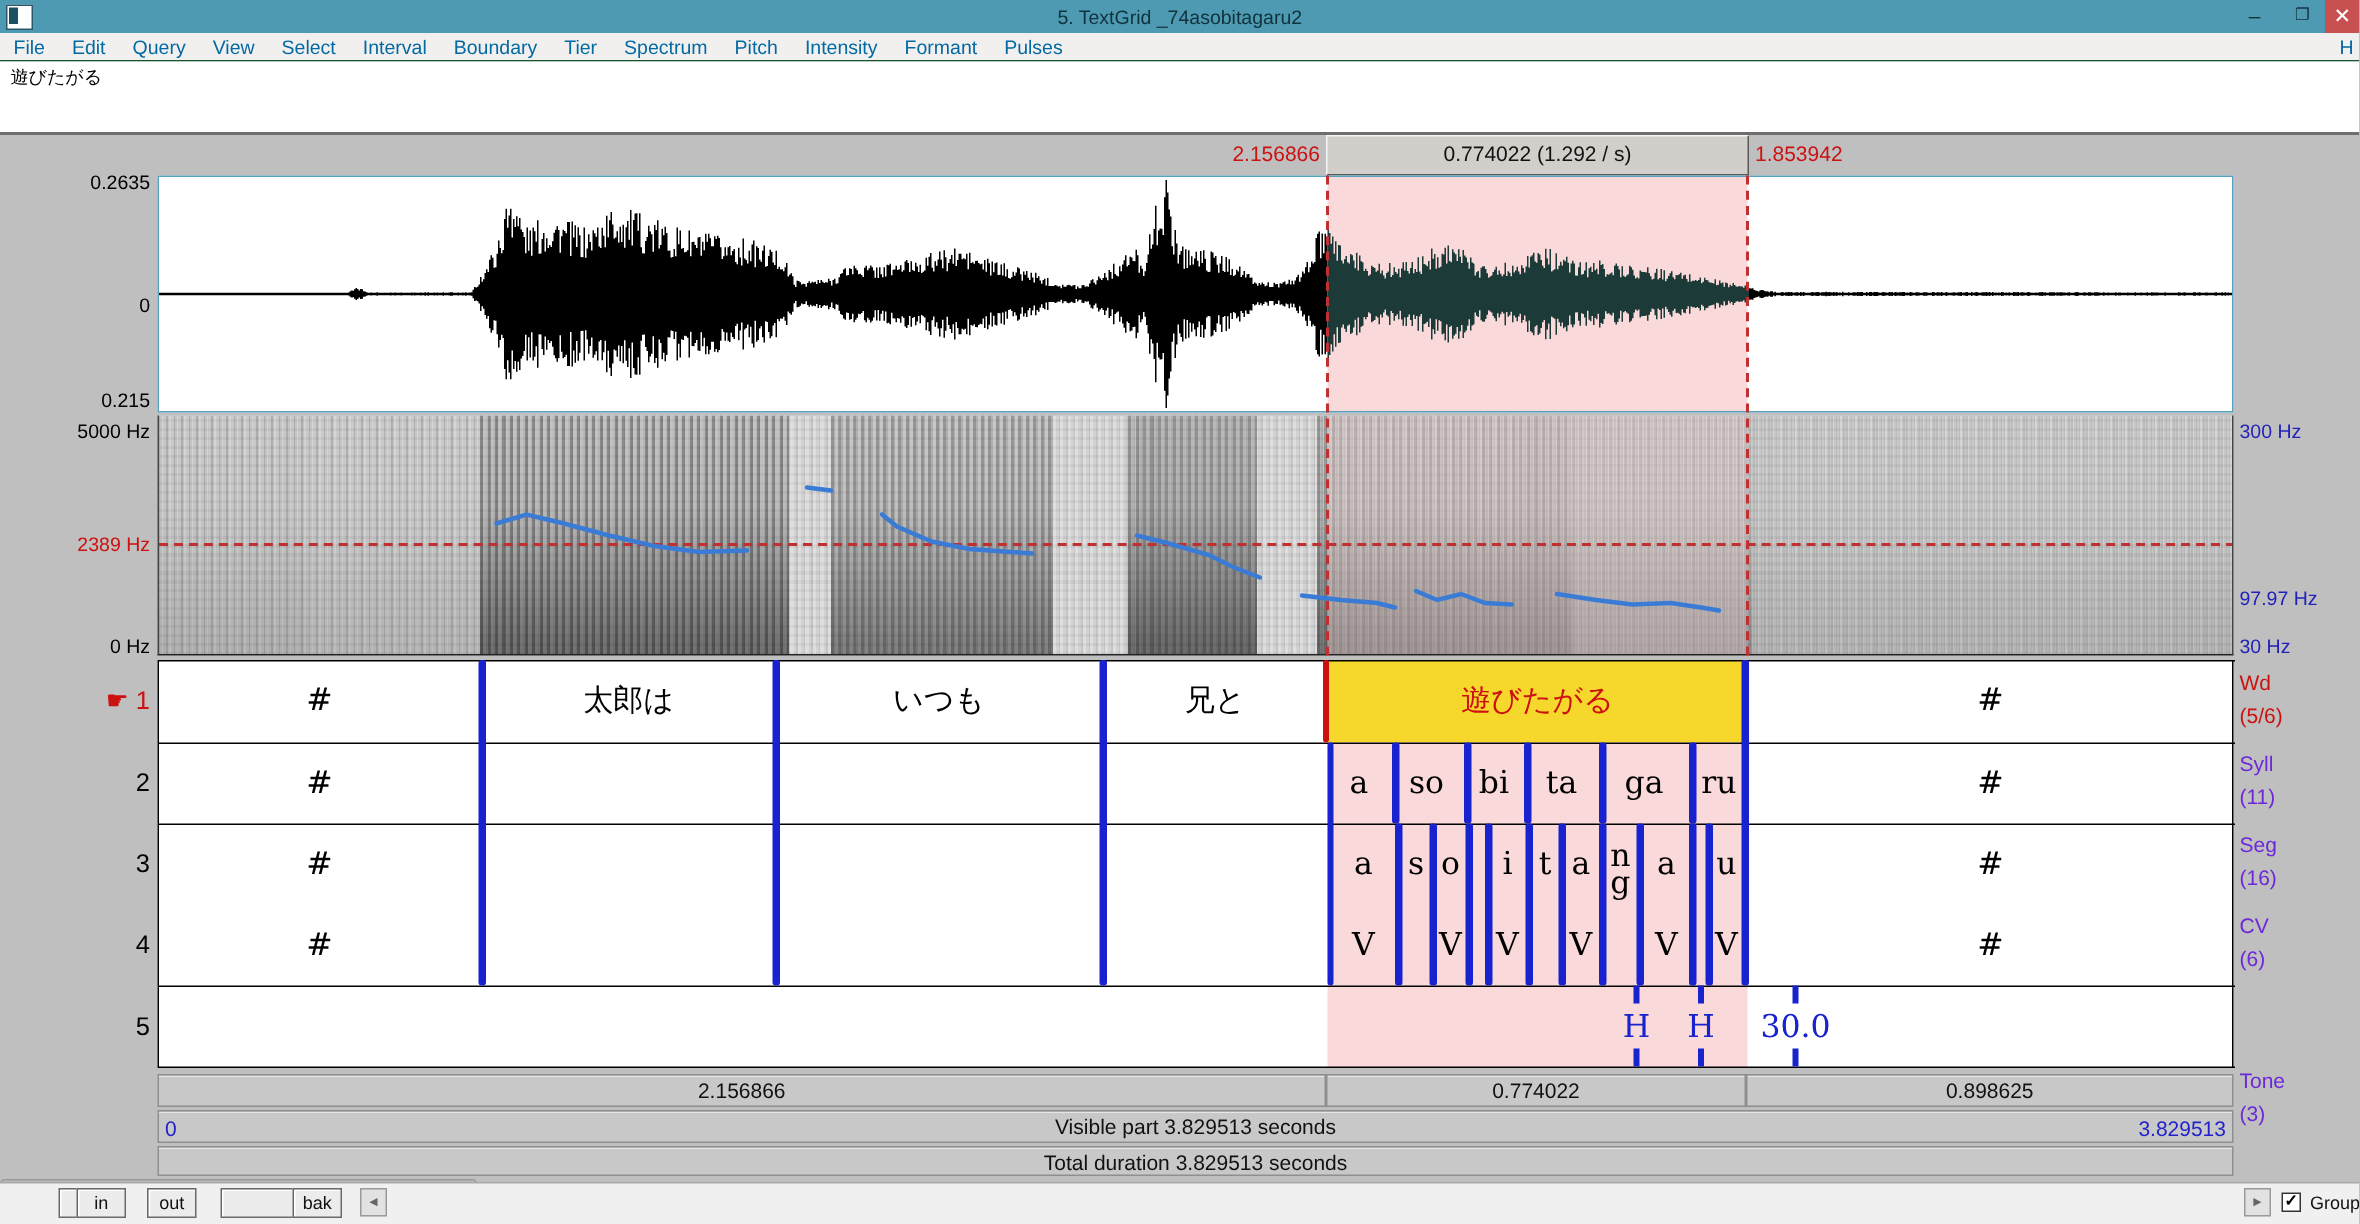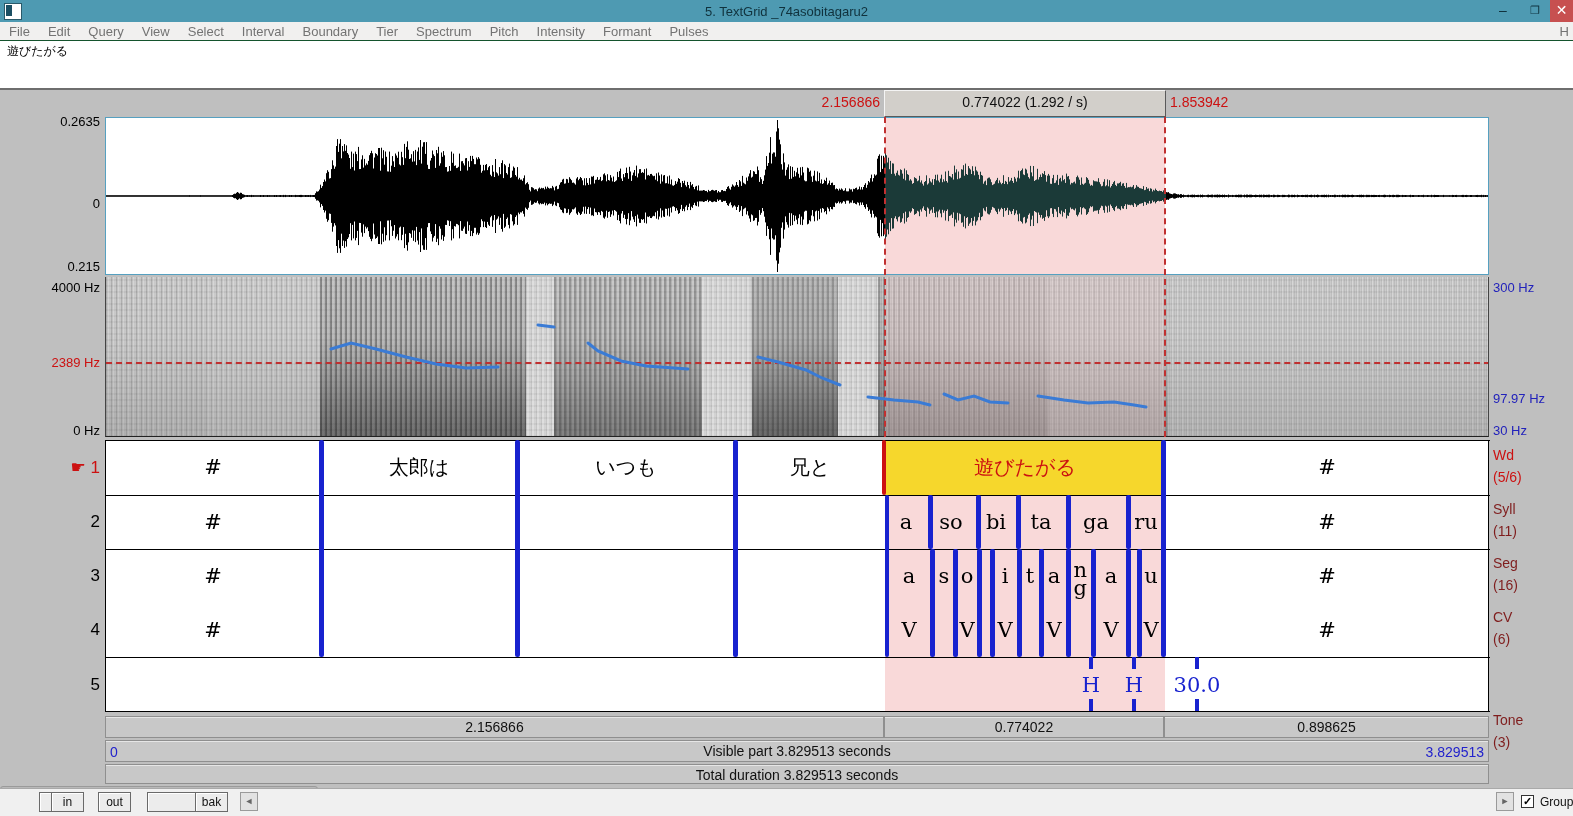--- a/index.html
+++ b/index.html
@@ -9,21 +9,21 @@
   
   #titlebar{left:0;top:0;width:1573px;height:22px;background:#4e9ab2;display:flex;align-items:center;}
   #app-icon{left:4px;top:3px;width:16px;height:15px;background:#fff;border:1px solid #2a5a6a;}
   #app-icon:before{content:"";position:absolute;left:1px;top:1px;width:6px;height:11px;background:#1b4f63;}
   #win-title{width:100%;text-align:center;font-size:13px;color:#10323d;}
   .win-btn{top:0;height:22px;text-align:center;color:#10323d;font-size:14px;line-height:20px;}
   #btn-min{left:1488px;width:30px;}
   #btn-restore{left:1520px;width:30px;font-size:11px;}
   #btn-close{left:1550px;width:23px;background:#c75050;color:#fff;}
   
-  #menubar{left:0;top:22px;width:1573px;height:18px;background:#f1f0ef;display:flex;align-items:center;font-size:13px;color:#737373;border-bottom:1px solid #14532d;}
+  #menubar{left:0;top:22px;width:1573px;height:18px;background:#f1f0ef;display:flex;align-items:center;font-size:13px;color:#0369a1;border-bottom:1px solid #14532d;}
   .menu-item{padding:0 9px;}
   #menu-right{margin-left:auto;padding-right:4px;}
   
   #textfield{left:0;top:41px;width:1573px;height:47px;background:#ffffff;border-bottom:2px solid #6e6e6e;font-size:12px;color:#000;}
   #textfield span{position:absolute;left:7px;top:2px;}
   
   .sel-num{top:94px;font-size:14px;color:#cc1111;}
   #sel-start{left:784px;width:96px;text-align:right;}
   #sel-end{left:1170px;width:120px;text-align:left;}
   #sel-btn{left:884px;top:90px;width:280px;height:25px;background:#d2cfca;
@@ -52,21 +52,21 @@
   #tier-panel{left:105px;top:440px;width:1384px;height:272px;background:#fff;border-left:1px solid #000;border-right:1px solid #000;box-sizing:border-box;}
   .hline{left:0;width:1384px;height:1px;background:#000;}
   .tboundary{border-radius:2px;}
   .ttext{transform:translate(-50%,-50%);white-space:pre;font-family:"DejaVu Serif","Liberation Serif",serif;font-size:21px;color:#000;line-height:1;}
   .ttext.cjk{font-family:"Liberation Sans",sans-serif;font-size:20px;}
   .ttext.red{color:#cc1111;}
   .ttext.blue{color:#1822cf;}
   .ttext.wrapng{width:13px;word-break:break-all;white-space:normal;text-align:center;line-height:.85;}
   .tiernum{font-size:17px;color:#000;width:60px;text-align:right;left:40px;transform:translateY(-50%);}
   .tiernum.red{color:#cc1111;}
-  .tierlabel{left:1493px;font-size:14px;color:#7f1d1d;line-height:1.55;transform:translateY(-50%);}
+  .tierlabel{left:1493px;font-size:14px;color:#6d28d9;line-height:1.55;transform:translateY(-50%);}
   .tierlabel.red{color:#cc1111;}
   
   .fbar{background:#c8c8c8;border:1px solid #8f8f8f;box-sizing:border-box;box-shadow:inset 0 1px 0 #e6e6e6;
         text-align:center;font-size:14px;color:#111;line-height:20px;}
   .fblue{color:#2222cc;}
   
   #bottom-strip{left:0;top:788px;width:1573px;height:28px;background:#f0f0f0;border-top:1px solid #a9a9a9;}
   #strip-thumb{left:0;top:786px;width:318px;height:7px;background:#b9b9b9;border:1px solid #9a9a9a;border-radius:3px;box-sizing:border-box;}
   .ctl-btn{top:792px;height:20px;background:#ececec;border:1px solid #6a6a6a;box-shadow:1px 1px 0 #fff inset;
      text-align:center;font-size:12px;color:#111;line-height:18px;box-sizing:border-box;}
@@ -114,21 +114,21 @@
   
   <div class="abs" id="wave-panel">
     <div class="abs sel-pink" id="wave-sel" style="top: 0px; height: 156px; left: 779px; width: 280px;"></div>
     <svg id="wave-svg" class="abs" style="left:0;top:0;" width="1382" height="156">
         <path d="M0.5 77.2V78.8M1.5 77.2V78.8M2.5 77.2V78.8M3.5 77.2V78.8M4.5 77.2V78.8M5.5 77.2V78.8M6.5 77.2V78.8M7.5 77.2V78.8M8.5 77.2V78.8M9.5 77.2V78.8M10.5 77.2V78.8M11.5 77.2V78.8M12.5 77.2V78.8M13.5 77.2V78.8M14.5 77.2V78.8M15.5 77.2V78.8M16.5 77.2V78.8M17.5 77.2V78.8M18.5 77.2V78.8M19.5 77.2V78.8M20.5 77.2V78.8M21.5 77.2V78.8M22.5 77.2V78.8M23.5 77.2V78.8M24.5 77.2V78.8M25.5 77.2V78.8M26.5 77.2V78.8M27.5 77.2V78.8M28.5 77.2V78.8M29.5 77.2V78.8M30.5 77.2V78.8M31.5 77.2V78.8M32.5 77.2V78.8M33.5 77.2V78.8M34.5 77.2V78.8M35.5 77.2V78.8M36.5 77.2V78.8M37.5 77.2V78.8M38.5 77.2V78.8M39.5 77.2V78.8M40.5 77.2V78.8M41.5 77.2V78.8M42.5 77.2V78.8M43.5 77.2V78.8M44.5 77.2V78.8M45.5 77.2V78.8M46.5 77.2V78.8M47.5 77.2V78.8M48.5 77.2V78.8M49.5 77.2V78.8M50.5 77.2V78.8M51.5 77.2V78.8M52.5 77.2V78.8M53.5 77.2V78.8M54.5 77.2V78.8M55.5 77.2V78.8M56.5 77.2V78.8M57.5 77.2V78.8M58.5 77.2V78.8M59.5 77.2V78.8M60.5 77.2V78.8M61.5 77.2V78.8M62.5 77.2V78.8M63.5 77.2V78.8M64.5 77.2V78.8M65.5 77.2V78.8M66.5 77.2V78.8M67.5 77.2V78.8M68.5 77.2V78.8M69.5 77.2V78.8M70.5 77.2V78.8M71.5 77.2V78.8M72.5 77.2V78.8M73.5 77.2V78.8M74.5 77.2V78.8M75.5 77.2V78.8M76.5 77.2V78.8M77.5 77.2V78.8M78.5 77.2V78.8M79.5 77.2V78.8M80.5 77.2V78.8M81.5 77.2V78.8M82.5 77.2V78.8M83.5 77.1V78.9M84.5 77.2V78.8M85.5 77.2V78.8M86.5 77.2V78.8M87.5 77.2V78.8M88.5 77.2V78.8M89.5 77.2V78.8M90.5 77.2V78.8M91.5 77.2V78.8M92.5 77.2V78.8M93.5 77.2V78.8M94.5 77.1V78.9M95.5 77.2V78.8M96.5 77.2V78.8M97.5 77.2V78.8M98.5 77.2V78.8M99.5 77.2V78.8M100.5 77.2V78.8M101.5 77.2V78.8M102.5 77.2V78.8M103.5 77.2V78.8M104.5 77.2V78.8M105.5 77.2V78.8M106.5 77.2V78.8M107.5 77.2V78.8M108.5 77.2V78.8M109.5 77.2V78.8M110.5 77.2V78.8M111.5 77.2V78.8M112.5 77.2V78.8M113.5 77.2V78.8M114.5 77.2V78.8M115.5 77.2V78.8M116.5 77.2V78.8M117.5 77.2V78.8M118.5 77.2V78.8M119.5 77.2V78.8M120.5 77.2V78.8M121.5 77.2V78.8M122.5 77.2V78.8M123.5 77.2V78.8M124.5 77.2V78.8M125.5 77.2V78.8M126.5 77.0V79.0M127.5 76.2V79.8M128.5 75.7V80.3M129.5 75.8V80.2M130.5 74.8V81.2M131.5 74.0V82.0M132.5 74.7V81.3M133.5 75.6V80.4M134.5 74.7V81.3M135.5 74.9V81.1M136.5 76.1V79.9M137.5 76.4V79.6M138.5 76.8V79.2M139.5 77.2V78.8M140.5 77.1V78.9M141.5 77.0V79.0M142.5 77.2V78.8M143.5 77.1V78.9M144.5 77.2V78.8M145.5 76.9V79.1M146.5 77.2V78.8M147.5 77.1V78.9M148.5 77.2V78.8M149.5 77.2V78.8M150.5 77.2V78.8M151.5 77.2V78.8M152.5 77.2V78.8M153.5 77.2V78.8M154.5 77.0V79.0M155.5 77.2V78.8M156.5 77.2V78.8M157.5 77.0V79.0M158.5 77.2V78.8M159.5 77.2V78.8M160.5 77.2V78.8M161.5 77.0V79.0M162.5 77.2V78.8M163.5 77.1V78.9M164.5 77.2V78.8M165.5 77.2V78.8M166.5 77.2V78.8M167.5 77.2V78.8M168.5 77.0V79.0M169.5 77.2V78.8M170.5 77.0V79.0M171.5 77.2V78.8M172.5 77.2V78.8M173.5 77.1V78.9M174.5 77.0V79.0M175.5 77.2V78.8M176.5 77.2V78.8M177.5 76.9V79.1M178.5 77.2V78.8M179.5 76.9V79.1M180.5 77.2V78.8M181.5 77.2V78.8M182.5 77.2V78.8M183.5 77.0V79.0M184.5 77.2V78.8M185.5 77.0V79.0M186.5 77.2V78.8M187.5 77.2V78.8M188.5 77.2V78.8M189.5 76.9V79.1M190.5 77.1V78.9M191.5 77.1V78.9M192.5 77.1V78.9M193.5 77.0V79.0M194.5 76.9V79.1M195.5 76.9V79.1M196.5 77.1V78.9M197.5 77.2V78.8M198.5 77.2V78.8M199.5 77.0V79.0M200.5 77.1V78.9M201.5 77.1V78.9M202.5 77.0V79.0M203.5 77.2V78.8M204.5 76.9V79.1M205.5 77.2V78.8M206.5 77.1V78.9M207.5 77.0V79.0M208.5 76.9V79.1M209.5 75.2V80.8M210.5 73.4V82.6M211.5 73.7V82.3M212.5 73.2V82.8M213.5 71.6V84.4M214.5 66.7V89.3M215.5 69.9V86.1M216.5 68.1V87.9M217.5 64.0V92.0M218.5 61.5V94.5M219.5 63.4V92.6M220.5 55.2V100.8M221.5 52.2V103.8M222.5 53.8V102.2M223.5 60.5V95.5M224.5 60.1V95.9M225.5 51.1V104.9M226.5 42.3V113.7M227.5 47.4V108.6M228.5 50.8V105.2M229.5 48.6V107.4M230.5 28.0V128.0M231.5 21.1V134.9M232.5 33.9V122.1M233.5 25.7V130.3M234.5 21.1V134.9M235.5 40.3V115.7M236.5 28.0V128.0M237.5 33.4V122.6M238.5 26.1V129.9M239.5 32.8V123.2M240.5 27.4V128.6M241.5 35.0V121.0M242.5 36.6V119.4M243.5 40.0V116.0M244.5 50.8V105.2M245.5 33.6V122.4M246.5 49.1V106.9M247.5 35.6V120.4M248.5 52.5V103.5M249.5 33.6V122.4M250.5 36.1V119.9M251.5 43.1V112.9M252.5 28.9V127.1M253.5 51.1V104.9M254.5 51.0V105.0M255.5 41.4V114.6M256.5 37.3V118.7M257.5 49.6V106.4M258.5 40.9V115.1M259.5 47.4V108.6M260.5 45.4V110.6M261.5 46.7V109.3M262.5 42.9V113.1M263.5 37.2V118.8M264.5 35.1V120.9M265.5 32.8V123.2M266.5 35.3V120.7M267.5 50.5V105.5M268.5 39.5V116.5M269.5 35.2V120.8M270.5 36.0V120.0M271.5 37.5V118.5M272.5 30.0V126.0M273.5 30.0V126.0M274.5 52.7V103.3M275.5 29.7V126.3M276.5 40.3V115.7M277.5 32.2V123.8M278.5 46.7V109.3M279.5 33.5V122.5M280.5 38.8V117.2M281.5 53.4V102.6M282.5 53.5V102.5M283.5 33.6V122.4M284.5 53.8V102.2M285.5 47.7V108.3M286.5 38.1V117.9M287.5 43.3V112.7M288.5 49.0V107.0M289.5 35.5V120.5M290.5 37.5V118.5M291.5 39.8V116.2M292.5 33.7V122.3M293.5 46.4V109.6M294.5 47.4V108.6M295.5 33.8V122.2M296.5 39.2V116.8M297.5 46.9V109.1M298.5 25.9V130.1M299.5 40.2V115.8M300.5 28.9V127.1M301.5 23.3V132.7M302.5 31.7V124.3M303.5 41.0V115.0M304.5 40.3V115.7M305.5 36.2V119.8M306.5 43.7V112.3M307.5 33.2V122.8M308.5 43.4V112.6M309.5 31.9V124.1M310.5 47.1V108.9M311.5 33.5V122.5M312.5 29.4V126.6M313.5 41.9V114.1M314.5 22.0V134.0M315.5 45.6V110.4M316.5 28.7V127.3M317.5 24.3V131.7M318.5 24.1V131.9M319.5 35.9V120.1M320.5 24.1V131.9M321.5 46.8V109.2M322.5 50.9V105.1M323.5 51.0V105.0M324.5 42.6V113.4M325.5 40.0V116.0M326.5 32.5V123.5M327.5 36.4V119.6M328.5 38.1V117.9M329.5 49.9V106.1M330.5 32.0V124.0M331.5 35.3V120.7M332.5 28.8V127.2M333.5 47.7V108.3M334.5 45.3V110.7M335.5 34.5V121.5M336.5 38.8V117.2M337.5 33.1V122.9M338.5 37.3V118.7M339.5 49.1V106.9M340.5 49.0V107.0M341.5 53.7V102.3M342.5 53.3V102.7M343.5 48.0V108.0M344.5 52.8V103.2M345.5 33.6V122.4M346.5 44.8V111.2M347.5 35.6V120.4M348.5 47.9V108.1M349.5 47.4V108.6M350.5 50.1V105.9M351.5 49.8V106.2M352.5 48.8V107.2M353.5 35.6V120.4M354.5 52.9V103.1M355.5 43.3V112.7M356.5 43.1V112.9M357.5 45.4V110.6M358.5 47.4V108.6M359.5 40.3V115.7M360.5 40.0V116.0M361.5 52.5V103.5M362.5 43.2V112.8M363.5 48.9V107.1M364.5 37.9V118.1M365.5 43.1V112.9M366.5 37.9V118.1M367.5 40.9V115.1M368.5 46.2V109.8M369.5 46.2V109.8M370.5 39.5V116.5M371.5 41.3V114.7M372.5 39.1V116.9M373.5 40.7V115.3M374.5 46.8V109.2M375.5 54.7V101.3M376.5 52.8V103.2M377.5 46.9V109.1M378.5 52.4V103.6M379.5 46.9V109.1M380.5 46.0V110.0M381.5 52.1V103.9M382.5 49.3V106.7M383.5 48.0V108.0M384.5 56.7V99.3M385.5 58.2V97.8M386.5 47.1V108.9M387.5 53.7V102.3M388.5 59.0V97.0M389.5 41.0V115.0M390.5 54.3V101.7M391.5 55.4V100.6M392.5 57.6V98.4M393.5 49.1V106.9M394.5 56.2V99.8M395.5 45.0V111.0M396.5 42.3V113.7M397.5 60.1V95.9M398.5 46.1V109.9M399.5 47.4V108.6M400.5 55.0V101.0M401.5 56.5V99.5M402.5 49.1V106.9M403.5 45.6V110.4M404.5 59.9V96.1M405.5 59.3V96.7M406.5 52.7V103.3M407.5 48.5V107.5M408.5 49.8V106.2M409.5 57.0V99.0M410.5 58.6V97.4M411.5 49.1V106.9M412.5 61.4V94.6M413.5 59.8V96.2M414.5 61.7V94.3M415.5 61.5V94.5M416.5 62.9V93.1M417.5 60.2V95.8M418.5 57.4V98.6M419.5 66.4V89.6M420.5 65.1V90.9M421.5 64.2V91.8M422.5 66.2V89.8M423.5 71.8V84.2M424.5 73.4V82.6M425.5 69.1V86.9M426.5 69.4V86.6M427.5 70.2V85.8M428.5 71.7V84.3M429.5 71.1V84.9M430.5 71.4V84.6M431.5 73.2V82.8M432.5 70.6V85.4M433.5 69.5V86.5M434.5 70.8V85.2M435.5 69.8V86.2M436.5 70.3V85.7M437.5 69.9V86.1M438.5 71.4V84.6M439.5 68.6V87.4M440.5 70.7V85.3M441.5 68.7V87.3M442.5 69.9V86.1M443.5 70.6V85.4M444.5 70.1V85.9M445.5 70.3V85.7M446.5 67.9V88.1M447.5 69.4V86.6M448.5 72.4V83.6M449.5 68.6V87.4M450.5 67.9V88.1M451.5 71.2V84.8M452.5 70.8V85.2M453.5 66.8V89.2M454.5 64.6V91.4M455.5 64.0V92.0M456.5 61.6V94.4M457.5 60.8V95.2M458.5 65.7V90.3M459.5 65.4V90.6M460.5 60.9V95.1M461.5 61.3V94.7M462.5 64.8V91.2M463.5 59.2V96.8M464.5 60.8V95.2M465.5 62.2V93.8M466.5 64.8V91.2M467.5 64.5V91.5M468.5 65.4V90.6M469.5 66.6V89.4M470.5 60.5V95.5M471.5 59.1V96.9M472.5 62.2V93.8M473.5 60.8V95.2M474.5 59.0V97.0M475.5 60.1V95.9M476.5 62.4V93.6M477.5 67.2V88.8M478.5 60.3V95.7M479.5 67.4V88.6M480.5 60.1V95.9M481.5 64.9V91.1M482.5 66.9V89.1M483.5 60.1V95.9M484.5 66.4V89.6M485.5 58.5V97.5M486.5 58.8V97.2M487.5 57.9V98.1M488.5 65.5V90.5M489.5 61.9V94.1M490.5 61.6V94.4M491.5 59.1V96.9M492.5 62.0V94.0M493.5 61.5V94.5M494.5 58.9V97.1M495.5 63.1V92.9M496.5 62.2V93.8M497.5 56.3V99.7M498.5 55.3V100.7M499.5 57.4V98.6M500.5 63.3V92.7M501.5 56.2V99.8M502.5 62.0V94.0M503.5 62.6V93.4M504.5 57.1V98.9M505.5 59.6V96.4M506.5 63.4V92.6M507.5 58.5V97.5M508.5 64.0V92.0M509.5 63.2V92.8M510.5 62.3V93.7M511.5 53.9V102.1M512.5 59.1V96.9M513.5 53.1V102.9M514.5 50.6V105.4M515.5 60.5V95.5M516.5 63.0V93.0M517.5 56.1V99.9M518.5 59.2V96.8M519.5 55.0V101.0M520.5 49.6V106.4M521.5 55.1V100.9M522.5 60.8V95.2M523.5 48.8V107.2M524.5 53.5V102.5M525.5 62.9V93.1M526.5 57.3V98.7M527.5 54.6V101.4M528.5 52.0V104.0M529.5 57.9V98.1M530.5 47.6V108.4M531.5 59.4V96.6M532.5 55.4V100.6M533.5 51.2V104.8M534.5 51.1V104.9M535.5 54.9V101.1M536.5 54.1V101.9M537.5 54.9V101.1M538.5 51.2V104.8M539.5 61.5V94.5M540.5 50.5V105.5M541.5 57.4V98.6M542.5 56.9V99.1M543.5 57.8V98.2M544.5 56.0V100.0M545.5 55.9V100.1M546.5 57.4V98.6M547.5 58.2V97.8M548.5 57.8V98.2M549.5 61.7V94.3M550.5 55.3V100.7M551.5 63.2V92.8M552.5 54.5V101.5M553.5 57.5V98.5M554.5 65.7V90.3M555.5 56.4V99.6M556.5 63.5V92.5M557.5 57.5V98.5M558.5 57.0V99.0M559.5 65.3V90.7M560.5 65.1V90.9M561.5 58.4V97.6M562.5 65.7V90.3M563.5 57.5V98.5M564.5 66.3V89.7M565.5 61.5V94.5M566.5 67.4V88.6M567.5 67.8V88.2M568.5 66.9V89.1M569.5 63.1V92.9M570.5 65.8V90.2M571.5 63.7V92.3M572.5 60.1V95.9M573.5 61.0V95.0M574.5 64.8V91.2M575.5 69.1V86.9M576.5 63.0V93.0M577.5 65.1V90.9M578.5 62.7V93.3M579.5 67.2V88.8M580.5 68.7V87.3M581.5 63.9V92.1M582.5 67.0V89.0M583.5 70.4V85.6M584.5 63.9V92.1M585.5 67.3V88.7M586.5 66.1V89.9M587.5 69.0V87.0M588.5 71.2V84.8M589.5 68.6V87.4M590.5 67.9V88.1M591.5 72.3V83.7M592.5 67.4V88.6M593.5 72.7V83.3M594.5 72.6V83.4M595.5 72.6V83.4M596.5 72.6V83.4M597.5 72.0V84.0M598.5 72.3V83.7M599.5 73.0V83.0M600.5 72.9V83.1M601.5 74.2V81.8M602.5 71.9V84.1M603.5 73.2V82.8M604.5 73.1V82.9M605.5 72.1V83.9M606.5 71.8V84.2M607.5 72.3V83.7M608.5 72.8V83.2M609.5 72.2V83.8M610.5 72.0V84.0M611.5 74.6V81.4M612.5 73.0V83.0M613.5 74.2V81.8M614.5 74.2V81.8M615.5 72.2V83.8M616.5 72.0V84.0M617.5 73.1V82.9M618.5 72.9V83.1M619.5 73.2V82.8M620.5 71.0V85.0M621.5 68.9V87.1M622.5 68.1V87.9M623.5 70.5V85.5M624.5 71.7V84.3M625.5 68.8V87.2M626.5 66.4V89.6M627.5 67.6V88.4M628.5 68.7V87.3M629.5 67.4V88.6M630.5 64.0V92.0M631.5 67.0V89.0M632.5 68.8V87.2M633.5 62.0V94.0M634.5 63.4V92.6M635.5 67.9V88.1M636.5 57.9V98.1M637.5 64.7V91.3M638.5 65.6V90.4M639.5 66.3V89.7M640.5 59.5V96.5M641.5 62.8V93.2M642.5 58.4V97.6M643.5 55.5V100.5M644.5 52.1V103.9M645.5 59.6V96.4M646.5 58.7V97.3M647.5 53.1V102.9M648.5 53.7V102.3M649.5 56.0V100.0M650.5 56.1V99.9M651.5 48.5V107.5M652.5 52.2V103.8M653.5 63.9V92.1M654.5 59.2V96.8M655.5 61.2V94.8M656.5 66.0V90.0M657.5 62.8V93.2M658.5 57.3V98.7M659.5 51.6V104.4M660.5 38.1V117.9M661.5 47.9V108.1M662.5 45.0V111.0M663.5 34.7V121.3M664.5 19.1V136.9M665.5 45.5V110.5M666.5 35.7V120.3M667.5 34.4V121.6M668.5 34.5V121.5M669.5 38.7V117.3M670.5 13.5V142.5M671.5 2.0V154.0M672.5 10.3V145.7M673.5 21.6V134.4M674.5 26.3V129.7M675.5 46.2V109.8M676.5 51.6V104.4M677.5 35.4V120.6M678.5 44.4V111.6M679.5 57.6V98.4M680.5 51.8V104.2M681.5 49.3V106.7M682.5 46.4V109.6M683.5 61.1V94.9M684.5 48.2V107.8M685.5 60.7V95.3M686.5 48.9V107.1M687.5 58.9V97.1M688.5 52.8V103.2M689.5 58.3V97.7M690.5 54.3V101.7M691.5 49.8V106.2M692.5 55.8V100.2M693.5 59.7V96.3M694.5 49.3V106.7M695.5 57.4V98.6M696.5 48.9V107.1M697.5 54.5V101.5M698.5 62.4V93.6M699.5 63.3V92.7M700.5 63.2V92.8M701.5 49.6V106.4M702.5 50.3V105.7M703.5 53.8V102.2M704.5 52.6V103.4M705.5 58.5V97.5M706.5 63.9V92.1M707.5 57.7V98.3M708.5 52.7V103.3M709.5 62.6V93.4M710.5 63.4V92.6M711.5 53.4V102.6M712.5 63.1V92.9M713.5 54.8V101.2M714.5 65.3V90.7M715.5 61.4V94.6M716.5 66.0V90.0M717.5 65.2V90.8M718.5 61.8V94.2M719.5 63.0V93.0M720.5 59.7V96.3M721.5 66.7V89.3M722.5 65.3V90.7M723.5 62.6V93.4M724.5 67.0V89.0M725.5 64.9V91.1M726.5 64.6V91.4M727.5 67.2V88.8M728.5 67.0V89.0M729.5 71.3V84.7M730.5 70.4V85.6M731.5 71.0V85.0M732.5 72.5V83.5M733.5 70.6V85.4M734.5 71.8V84.2M735.5 70.4V85.6M736.5 71.4V84.6M737.5 72.9V83.1M738.5 72.4V83.6M739.5 70.2V85.8M740.5 73.3V82.7M741.5 73.4V82.6M742.5 73.3V82.7M743.5 70.5V85.5M744.5 71.5V84.5M745.5 71.3V84.7M746.5 73.6V82.4M747.5 70.8V85.2M748.5 71.1V84.9M749.5 70.1V85.9M750.5 69.6V86.4M751.5 71.7V84.3M752.5 71.2V84.8M753.5 68.5V87.5M754.5 71.6V84.4M755.5 69.1V86.9M756.5 71.5V84.5M757.5 69.0V87.0M758.5 66.9V89.1M759.5 65.2V90.8M760.5 69.8V86.2M761.5 66.8V89.2M762.5 63.0V93.0M763.5 64.4V91.6M764.5 60.2V95.8M765.5 56.6V99.4M766.5 63.5V92.5M767.5 60.1V95.9M768.5 56.3V99.7M769.5 57.6V98.4M770.5 56.7V99.3M771.5 40.7V115.3M772.5 37.9V118.1M773.5 36.3V119.7M774.5 54.1V101.9M775.5 37.7V118.3M776.5 50.9V105.1M777.5 37.9V118.1M778.5 43.7V112.3M1060.5 74.1V81.9M1061.5 74.4V81.6M1062.5 74.1V81.9M1063.5 75.3V80.7M1064.5 75.7V80.3M1065.5 76.0V80.0M1066.5 76.3V79.7M1067.5 75.5V80.5M1068.5 75.3V80.7M1069.5 75.5V80.5M1070.5 76.0V80.0M1071.5 76.4V79.6M1072.5 76.2V79.8M1073.5 76.8V79.2M1074.5 76.1V79.9M1075.5 76.2V79.8M1076.5 77.0V79.0M1077.5 76.5V79.5M1078.5 77.1V78.9M1079.5 77.1V78.9M1080.5 77.2V78.8M1081.5 76.9V79.1M1082.5 76.7V79.3M1083.5 77.2V78.8M1084.5 76.9V79.1M1085.5 76.8V79.2M1086.5 76.6V79.4M1087.5 76.9V79.1M1088.5 76.6V79.4M1089.5 77.1V78.9M1090.5 77.0V79.0M1091.5 76.9V79.1M1092.5 76.8V79.2M1093.5 77.2V78.8M1094.5 76.6V79.4M1095.5 77.0V79.0M1096.5 76.6V79.4M1097.5 77.1V78.9M1098.5 77.1V78.9M1099.5 77.2V78.8M1100.5 77.1V78.9M1101.5 76.8V79.2M1102.5 76.6V79.4M1103.5 77.0V79.0M1104.5 76.9V79.1M1105.5 76.7V79.3M1106.5 76.6V79.4M1107.5 77.2V78.8M1108.5 76.8V79.2M1109.5 76.8V79.2M1110.5 76.8V79.2M1111.5 76.5V79.5M1112.5 76.9V79.1M1113.5 76.6V79.4M1114.5 76.9V79.1M1115.5 77.0V79.0M1116.5 76.6V79.4M1117.5 77.0V79.0M1118.5 76.6V79.4M1119.5 77.1V78.9M1120.5 77.0V79.0M1121.5 77.2V78.8M1122.5 76.5V79.5M1123.5 77.1V78.9M1124.5 77.1V78.9M1125.5 77.2V78.8M1126.5 76.9V79.1M1127.5 77.1V78.9M1128.5 77.2V78.8M1129.5 76.9V79.1M1130.5 76.8V79.2M1131.5 77.0V79.0M1132.5 76.6V79.4M1133.5 76.8V79.2M1134.5 76.7V79.3M1135.5 76.7V79.3M1136.5 77.2V78.8M1137.5 77.1V78.9M1138.5 76.6V79.4M1139.5 77.1V78.9M1140.5 76.6V79.4M1141.5 76.6V79.4M1142.5 77.0V79.0M1143.5 76.7V79.3M1144.5 76.7V79.3M1145.5 76.7V79.3M1146.5 77.0V79.0M1147.5 77.1V78.9M1148.5 77.0V79.0M1149.5 76.7V79.3M1150.5 76.9V79.1M1151.5 77.0V79.0M1152.5 77.1V78.9M1153.5 76.7V79.3M1154.5 76.9V79.1M1155.5 76.7V79.3M1156.5 77.2V78.8M1157.5 76.6V79.4M1158.5 76.8V79.2M1159.5 77.0V79.0M1160.5 76.8V79.2M1161.5 76.9V79.1M1162.5 76.7V79.3M1163.5 76.7V79.3M1164.5 77.2V78.8M1165.5 77.0V79.0M1166.5 77.2V78.8M1167.5 76.7V79.3M1168.5 76.8V79.2M1169.5 77.1V78.9M1170.5 77.2V78.8M1171.5 76.8V79.2M1172.5 76.9V79.1M1173.5 77.0V79.0M1174.5 77.2V78.8M1175.5 77.2V78.8M1176.5 76.8V79.2M1177.5 76.9V79.1M1178.5 76.9V79.1M1179.5 77.1V78.9M1180.5 77.2V78.8M1181.5 77.1V78.9M1182.5 76.6V79.4M1183.5 76.8V79.2M1184.5 77.2V78.8M1185.5 76.8V79.2M1186.5 76.8V79.2M1187.5 77.0V79.0M1188.5 76.7V79.3M1189.5 77.1V78.9M1190.5 77.2V78.8M1191.5 76.7V79.3M1192.5 77.0V79.0M1193.5 77.1V78.9M1194.5 77.2V78.8M1195.5 77.0V79.0M1196.5 76.9V79.1M1197.5 77.0V79.0M1198.5 77.1V78.9M1199.5 76.8V79.2M1200.5 76.9V79.1M1201.5 76.7V79.3M1202.5 77.2V78.8M1203.5 77.0V79.0M1204.5 76.9V79.1M1205.5 76.7V79.3M1206.5 77.1V78.9M1207.5 77.2V78.8M1208.5 76.7V79.3M1209.5 77.2V78.8M1210.5 77.0V79.0M1211.5 76.6V79.4M1212.5 76.9V79.1M1213.5 77.2V78.8M1214.5 77.2V78.8M1215.5 76.9V79.1M1216.5 76.9V79.1M1217.5 76.9V79.1M1218.5 76.7V79.3M1219.5 77.0V79.0M1220.5 76.7V79.3M1221.5 77.2V78.8M1222.5 76.7V79.3M1223.5 77.2V78.8M1224.5 77.0V79.0M1225.5 77.2V78.8M1226.5 77.0V79.0M1227.5 77.1V78.9M1228.5 76.7V79.3M1229.5 76.8V79.2M1230.5 77.2V78.8M1231.5 77.0V79.0M1232.5 77.2V78.8M1233.5 76.9V79.1M1234.5 77.2V78.8M1235.5 77.1V78.9M1236.5 76.7V79.3M1237.5 76.9V79.1M1238.5 76.8V79.2M1239.5 76.7V79.3M1240.5 77.1V78.9M1241.5 76.8V79.2M1242.5 76.8V79.2M1243.5 77.0V79.0M1244.5 77.1V78.9M1245.5 76.9V79.1M1246.5 76.7V79.3M1247.5 77.0V79.0M1248.5 77.2V78.8M1249.5 77.2V78.8M1250.5 77.1V78.9M1251.5 77.0V79.0M1252.5 77.1V78.9M1253.5 76.8V79.2M1254.5 76.9V79.1M1255.5 76.7V79.3M1256.5 77.0V79.0M1257.5 76.8V79.2M1258.5 77.2V78.8M1259.5 77.2V78.8M1260.5 76.8V79.2M1261.5 76.9V79.1M1262.5 76.9V79.1M1263.5 76.9V79.1M1264.5 77.2V78.8M1265.5 76.9V79.1M1266.5 77.0V79.0M1267.5 76.9V79.1M1268.5 76.9V79.1M1269.5 77.0V79.0M1270.5 77.0V79.0M1271.5 77.2V78.8M1272.5 77.0V79.0M1273.5 76.9V79.1M1274.5 77.2V78.8M1275.5 77.1V78.9M1276.5 77.1V78.9M1277.5 76.9V79.1M1278.5 76.7V79.3M1279.5 76.9V79.1M1280.5 77.2V78.8M1281.5 77.1V78.9M1282.5 77.2V78.8M1283.5 76.8V79.2M1284.5 77.0V79.0M1285.5 77.2V78.8M1286.5 76.9V79.1M1287.5 76.8V79.2M1288.5 77.0V79.0M1289.5 77.2V78.8M1290.5 76.8V79.2M1291.5 76.8V79.2M1292.5 76.8V79.2M1293.5 77.0V79.0M1294.5 77.2V78.8M1295.5 77.2V78.8M1296.5 76.9V79.1M1297.5 77.1V78.9M1298.5 77.1V78.9M1299.5 77.0V79.0M1300.5 77.1V78.9M1301.5 77.2V78.8M1302.5 77.2V78.8M1303.5 77.1V78.9M1304.5 76.8V79.2M1305.5 77.2V78.8M1306.5 77.0V79.0M1307.5 77.0V79.0M1308.5 77.2V78.8M1309.5 77.2V78.8M1310.5 77.2V78.8M1311.5 77.2V78.8M1312.5 77.0V79.0M1313.5 77.1V78.9M1314.5 77.2V78.8M1315.5 77.1V78.9M1316.5 77.1V78.9M1317.5 76.8V79.2M1318.5 77.2V78.8M1319.5 77.2V78.8M1320.5 77.2V78.8M1321.5 77.0V79.0M1322.5 77.1V78.9M1323.5 77.2V78.8M1324.5 77.2V78.8M1325.5 76.8V79.2M1326.5 77.2V78.8M1327.5 77.1V78.9M1328.5 76.8V79.2M1329.5 77.0V79.0M1330.5 77.0V79.0M1331.5 77.0V79.0M1332.5 77.0V79.0M1333.5 77.2V78.8M1334.5 77.2V78.8M1335.5 77.2V78.8M1336.5 77.2V78.8M1337.5 76.9V79.1M1338.5 77.2V78.8M1339.5 77.2V78.8M1340.5 77.2V78.8M1341.5 77.2V78.8M1342.5 77.2V78.8M1343.5 77.1V78.9M1344.5 77.2V78.8M1345.5 77.2V78.8M1346.5 76.9V79.1M1347.5 77.0V79.0M1348.5 77.2V78.8M1349.5 77.0V79.0M1350.5 76.9V79.1M1351.5 77.2V78.8M1352.5 77.2V78.8M1353.5 77.2V78.8M1354.5 77.2V78.8M1355.5 77.1V78.9M1356.5 76.9V79.1M1357.5 76.9V79.1M1358.5 77.2V78.8M1359.5 77.0V79.0M1360.5 76.9V79.1M1361.5 77.1V78.9M1362.5 77.2V78.8M1363.5 77.2V78.8M1364.5 77.0V79.0M1365.5 77.0V79.0M1366.5 77.2V78.8M1367.5 77.2V78.8M1368.5 77.2V78.8M1369.5 77.1V78.9M1370.5 77.0V79.0M1371.5 76.9V79.1M1372.5 77.1V78.9M1373.5 77.1V78.9M1374.5 77.1V78.9M1375.5 76.8V79.2M1376.5 77.2V78.8M1377.5 76.9V79.1M1378.5 77.2V78.8M1379.5 77.0V79.0M1380.5 77.2V78.8M1381.5 77.1V78.9" stroke="#000000" stroke-width="1" fill="none"></path>
         <path d="M779.5 32.4V123.6M780.5 37.3V118.7M781.5 44.5V111.5M782.5 39.7V116.3M783.5 51.2V104.8M784.5 42.9V113.1M785.5 55.9V100.1M786.5 45.3V110.7M787.5 45.6V110.4M788.5 55.7V100.3M789.5 57.7V98.3M790.5 54.8V101.2M791.5 52.6V103.4M792.5 56.8V99.2M793.5 57.6V98.4M794.5 51.3V104.7M795.5 52.1V103.9M796.5 55.6V100.4M797.5 60.8V95.2M798.5 50.5V105.5M799.5 62.3V93.7M800.5 52.3V103.7M801.5 56.1V99.9M802.5 56.9V99.1M803.5 62.6V93.4M804.5 61.2V94.8M805.5 62.6V93.4M806.5 65.8V90.2M807.5 65.0V91.0M808.5 59.2V96.8M809.5 60.0V96.0M810.5 60.7V95.3M811.5 63.2V92.8M812.5 62.4V93.6M813.5 57.8V98.2M814.5 64.4V91.6M815.5 62.4V93.6M816.5 65.7V90.3M817.5 67.6V88.4M818.5 64.0V92.0M819.5 63.0V93.0M820.5 57.3V98.7M821.5 66.6V89.4M822.5 65.4V90.6M823.5 60.2V95.8M824.5 63.4V92.6M825.5 64.5V91.5M826.5 61.2V94.8M827.5 66.9V89.1M828.5 61.0V95.0M829.5 56.8V99.2M830.5 62.4V93.6M831.5 56.6V99.4M832.5 62.6V93.4M833.5 64.3V91.7M834.5 60.6V95.4M835.5 56.7V99.3M836.5 64.2V91.8M837.5 61.3V94.7M838.5 63.4V92.6M839.5 53.5V102.5M840.5 63.0V93.0M841.5 64.6V91.4M842.5 52.8V103.2M843.5 58.0V98.0M844.5 58.5V97.5M845.5 59.5V96.5M846.5 56.0V100.0M847.5 61.6V94.4M848.5 47.6V108.4M849.5 54.5V101.5M850.5 51.3V104.7M851.5 61.2V94.8M852.5 53.5V102.5M853.5 60.5V95.5M854.5 59.8V96.2M855.5 51.2V104.8M856.5 51.7V104.3M857.5 47.2V108.8M858.5 57.7V98.3M859.5 45.6V110.4M860.5 56.0V100.0M861.5 56.9V99.1M862.5 48.1V107.9M863.5 50.3V105.7M864.5 51.5V104.5M865.5 56.0V100.0M866.5 48.2V107.8M867.5 53.1V102.9M868.5 57.3V98.7M869.5 48.6V107.4M870.5 52.4V103.6M871.5 53.6V102.4M872.5 56.8V99.2M873.5 61.2V94.8M874.5 53.7V102.3M875.5 57.0V99.0M876.5 57.7V98.3M877.5 65.7V90.3M878.5 63.5V92.5M879.5 62.6V93.4M880.5 67.1V88.9M881.5 60.5V95.5M882.5 59.7V96.3M883.5 59.5V96.5M884.5 61.3V94.7M885.5 64.2V91.8M886.5 67.1V88.9M887.5 66.4V89.6M888.5 65.7V90.3M889.5 63.3V92.7M890.5 61.9V94.1M891.5 59.9V96.1M892.5 65.2V90.8M893.5 62.4V93.6M894.5 64.5V91.5M895.5 66.2V89.8M896.5 65.0V91.0M897.5 57.2V98.8M898.5 66.0V90.0M899.5 62.9V93.1M900.5 63.8V92.2M901.5 66.2V89.8M902.5 59.1V96.9M903.5 63.6V92.4M904.5 62.4V93.6M905.5 59.9V96.1M906.5 63.0V93.0M907.5 64.9V91.1M908.5 58.9V97.1M909.5 60.6V95.4M910.5 63.6V92.4M911.5 59.6V96.4M912.5 52.7V103.3M913.5 60.4V95.6M914.5 53.1V102.9M915.5 52.1V103.9M916.5 50.5V105.5M917.5 56.4V99.6M918.5 57.1V98.9M919.5 50.6V105.4M920.5 51.6V104.4M921.5 55.4V100.6M922.5 59.1V96.9M923.5 60.6V95.4M924.5 47.9V108.1M925.5 54.4V101.6M926.5 58.3V97.7M927.5 48.0V108.0M928.5 63.0V93.0M929.5 62.1V93.9M930.5 61.5V94.5M931.5 50.8V105.2M932.5 61.5V94.5M933.5 59.1V96.9M934.5 56.5V99.5M935.5 59.0V97.0M936.5 55.2V100.8M937.5 56.1V99.9M938.5 53.1V102.9M939.5 57.1V98.9M940.5 63.7V92.3M941.5 57.7V98.3M942.5 55.9V100.1M943.5 57.6V98.4M944.5 65.7V90.3M945.5 65.9V90.1M946.5 60.2V95.8M947.5 56.9V99.1M948.5 65.1V90.9M949.5 64.7V91.3M950.5 62.4V93.6M951.5 56.9V99.1M952.5 66.9V89.1M953.5 60.8V95.2M954.5 59.8V96.2M955.5 63.4V92.6M956.5 57.4V98.6M957.5 62.2V93.8M958.5 61.1V94.9M959.5 64.9V91.1M960.5 55.6V100.4M961.5 58.6V97.4M962.5 58.0V98.0M963.5 61.4V94.6M964.5 66.5V89.5M965.5 64.8V91.2M966.5 65.2V90.8M967.5 64.3V91.7M968.5 63.6V92.4M969.5 65.5V90.5M970.5 59.1V96.9M971.5 57.6V98.4M972.5 59.4V96.6M973.5 61.7V94.3M974.5 66.9V89.1M975.5 59.5V96.5M976.5 65.8V90.2M977.5 66.7V89.3M978.5 65.6V90.4M979.5 64.8V91.2M980.5 59.1V96.9M981.5 60.1V95.9M982.5 61.8V94.2M983.5 65.6V90.4M984.5 67.7V88.3M985.5 66.9V89.1M986.5 67.7V88.3M987.5 62.3V93.7M988.5 63.2V92.8M989.5 63.3V92.7M990.5 63.4V92.6M991.5 63.7V92.3M992.5 60.2V95.8M993.5 64.2V91.8M994.5 66.2V89.8M995.5 68.3V87.7M996.5 67.8V88.2M997.5 63.8V92.2M998.5 61.2V94.8M999.5 68.3V87.7M1000.5 67.3V88.7M1001.5 61.4V94.6M1002.5 68.3V87.7M1003.5 62.2V93.8M1004.5 69.5V86.5M1005.5 67.9V88.1M1006.5 66.0V90.0M1007.5 64.2V91.8M1008.5 62.9V93.1M1009.5 66.9V89.1M1010.5 68.1V87.9M1011.5 65.4V90.6M1012.5 65.5V90.5M1013.5 64.9V91.1M1014.5 63.8V92.2M1015.5 67.8V88.2M1016.5 65.6V90.4M1017.5 65.2V90.8M1018.5 68.0V88.0M1019.5 69.8V86.2M1020.5 64.9V91.1M1021.5 69.6V86.4M1022.5 69.1V86.9M1023.5 69.2V86.8M1024.5 68.7V87.3M1025.5 69.3V86.7M1026.5 68.7V87.3M1027.5 67.0V89.0M1028.5 70.9V85.1M1029.5 69.8V86.2M1030.5 67.1V88.9M1031.5 68.6V87.4M1032.5 68.9V87.1M1033.5 70.1V85.9M1034.5 70.3V85.7M1035.5 70.6V85.4M1036.5 71.0V85.0M1037.5 68.1V87.9M1038.5 72.2V83.8M1039.5 71.8V84.2M1040.5 69.0V87.0M1041.5 70.8V85.2M1042.5 70.4V85.6M1043.5 73.1V82.9M1044.5 70.3V85.7M1045.5 70.8V85.2M1046.5 73.5V82.5M1047.5 71.8V84.2M1048.5 72.6V83.4M1049.5 70.6V85.4M1050.5 72.0V84.0M1051.5 73.0V83.0M1052.5 73.2V82.8M1053.5 72.6V83.4M1054.5 73.0V83.0M1055.5 73.0V83.0M1056.5 73.9V82.1M1057.5 72.4V83.6M1058.5 73.1V82.9M1059.5 74.9V81.1" stroke="#1b3a38" stroke-width="1" fill="none"></path>
       </svg>
   </div>
 
   
-  <div class="abs hz-label hz-left" style="top:280px;color:#000;">4000 Hz</div>
+  <div class="abs hz-label hz-left" style="top:280px;color:#000;">5000 Hz</div>
   <div class="abs hz-label hz-left" style="top:355px;color:#cc1111;">2389 Hz</div>
   <div class="abs hz-label hz-left" style="top:423px;color:#000;">0 Hz</div>
   <div class="abs hz-label hz-right" style="top:280px;">300 Hz</div>
   <div class="abs hz-label hz-right" style="top:391px;">97.97 Hz</div>
   <div class="abs hz-label hz-right" style="top:423px;">30 Hz</div>
 
   
   <div class="abs" id="spec-panel">
     <div class="abs" id="spec-texture"></div>
     <span id="spec-bands-host"><div class="abs spec-band" style="left: 0px; width: 100px; opacity: 0.35;"></div><div class="abs spec-band" style="left: 100px; width: 114px; opacity: 0.3;"></div><div class="abs spec-band" style="left: 214px; width: 206px; opacity: 1;"></div><div class="abs spec-band" style="left: 448px; width: 148px; opacity: 0.85;"></div><div class="abs spec-band" style="left: 646px; width: 86px; opacity: 1;"></div><div class="abs spec-band" style="left: 772px; width: 170px; opacity: 0.9;"></div><div class="abs spec-band" style="left: 942px; width: 120px; opacity: 0.65;"></div><div class="abs spec-band" style="left: 1062px; width: 322px; opacity: 0.3;"></div></span>

